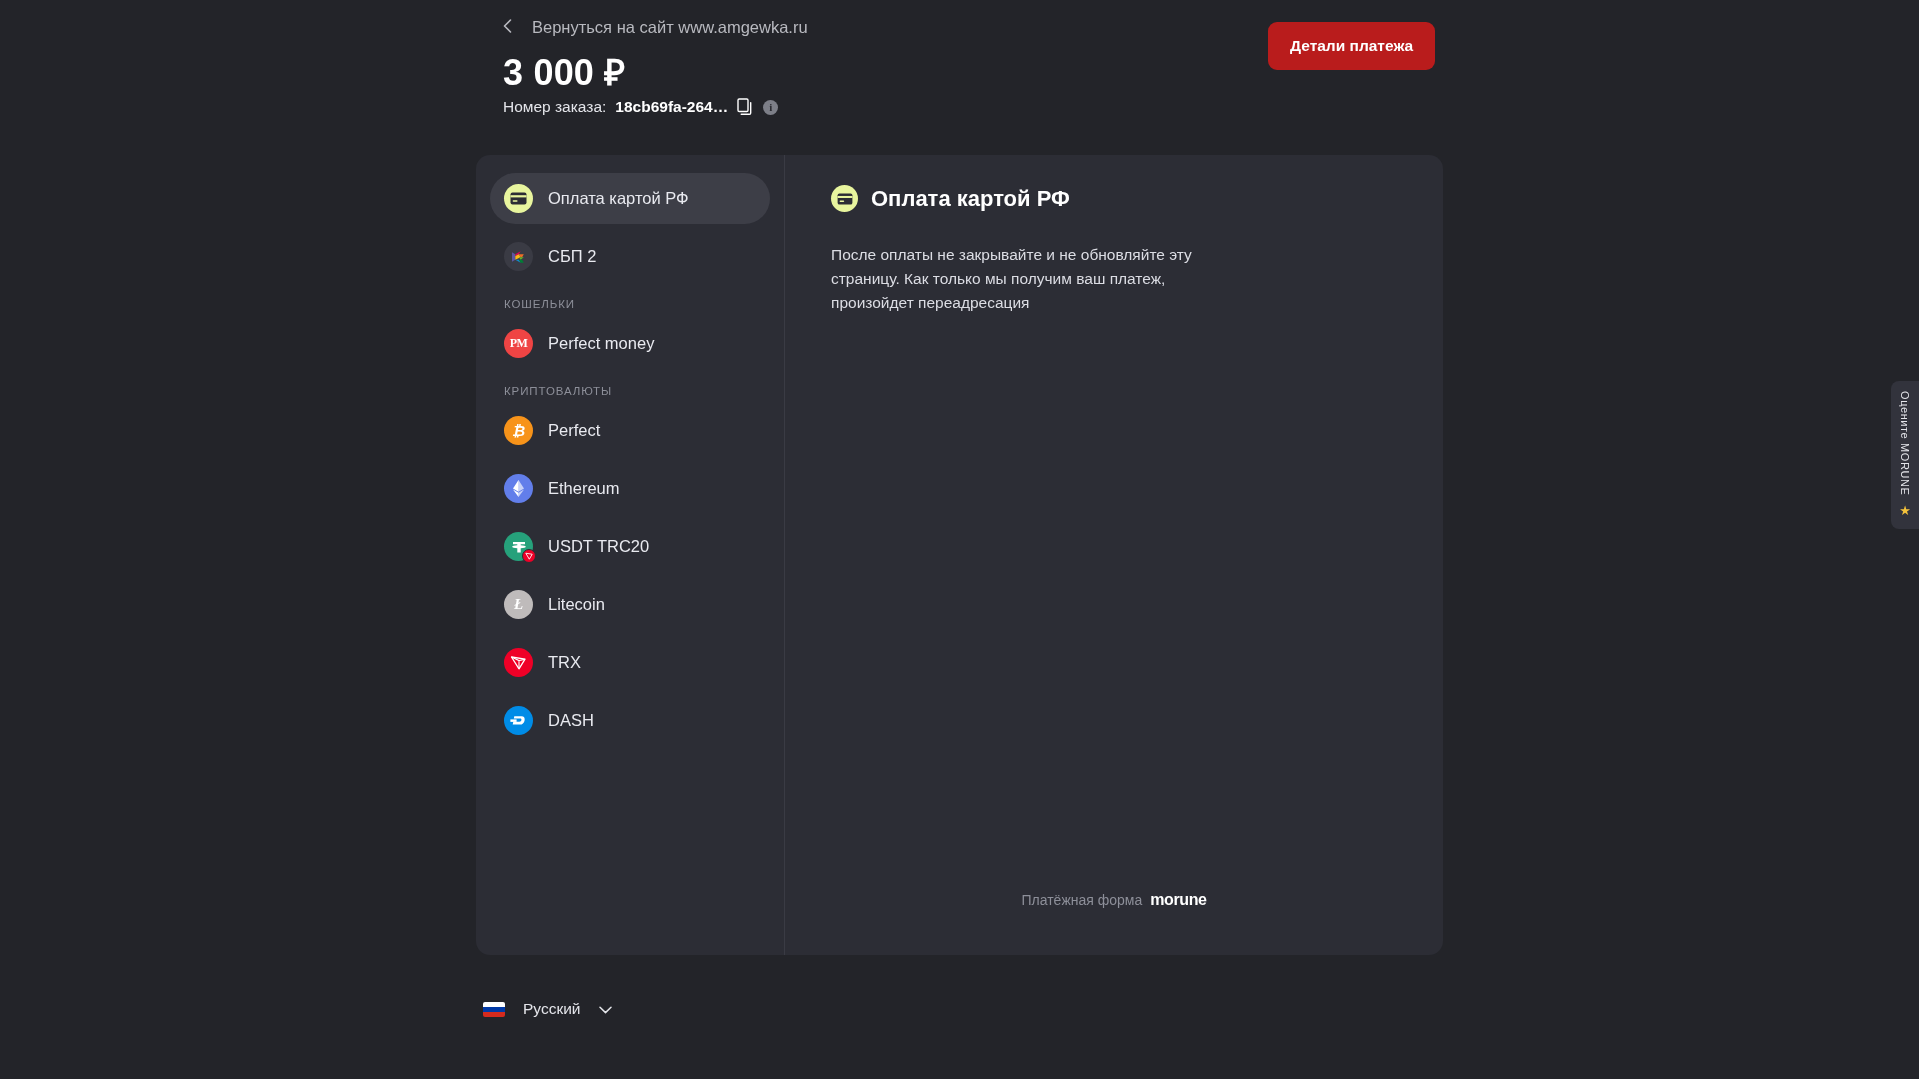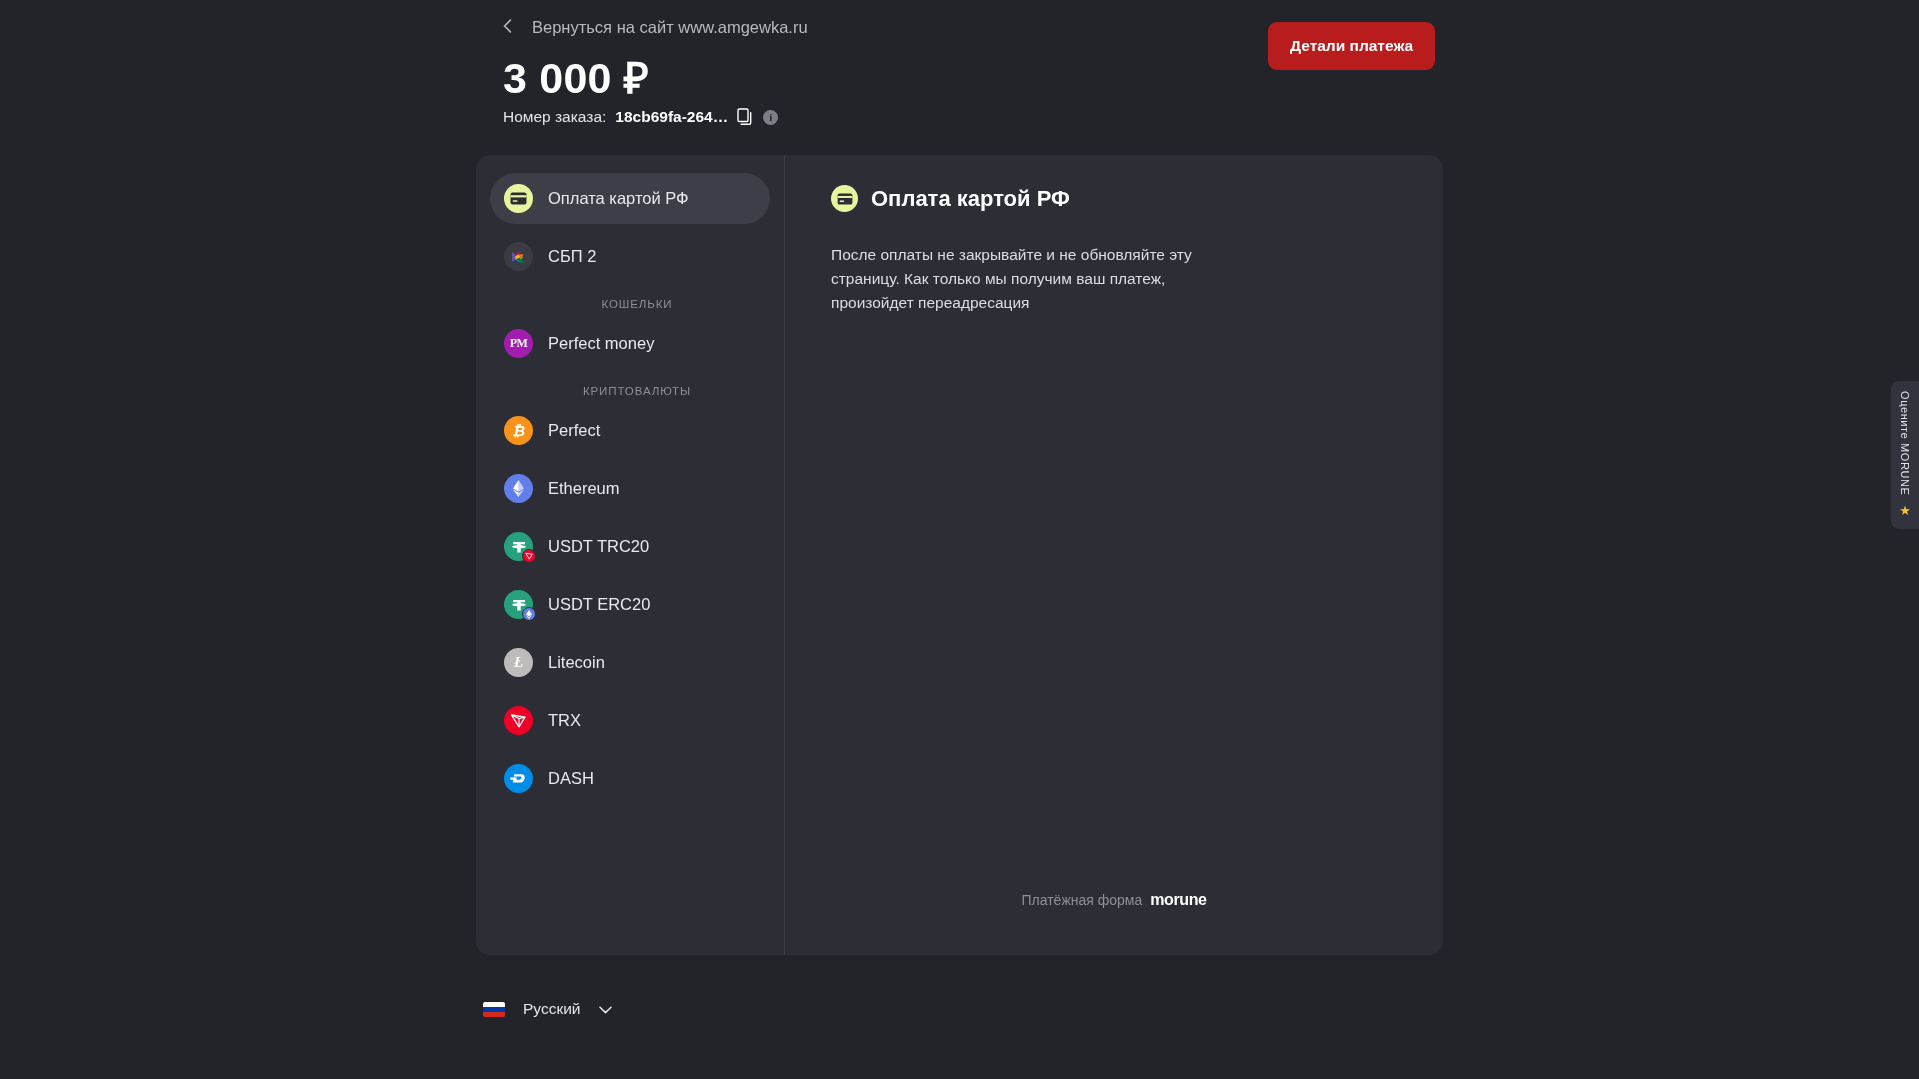--- a/index.html
+++ b/index.html
@@ -13,21 +13,21 @@
 
   
   .header { position: absolute; left: 503px; top: 18px; width: 920px; }
   .back-link {
     display: flex; align-items: center; gap: 20px;
     color: #b8b9bf; font-size: 16.5px; cursor: pointer; width: fit-content;
   }
   .back-chev { display: block; }
   .amount {
     margin-top: 10px;
-    font-size: 43px; font-weight: bold; color: #ffffff; letter-spacing: 0.2px;
+    font-size: 36px; font-weight: bold; color: #ffffff; letter-spacing: 0.2px;
   }
   .order-row {
     margin-top: 2px; display: flex; align-items: center; gap: 9px;
     font-size: 15.5px; color: #e4e5ea;
   }
   .order-label { color: #e4e5ea; }
   .order-id { font-weight: bold; color: #ffffff; }
   .icon-btn { cursor: pointer; display: flex; align-items: center; }
   .info-dot {
     width: 15px; height: 15px; border-radius: 50%;
@@ -55,21 +55,21 @@
   }
   .pm-item {
     display: flex; align-items: center; gap: 15px;
     padding: 11px 14px; border-radius: 26px; cursor: pointer;
     color: #e9eaf0; font-size: 16.5px; margin-bottom: 7px;
   }
   .pm-item.selected { background: #3d3e47; }
   .pm-label { white-space: nowrap; }
   .section-head {
     color: #8d8f99; font-size: 11.5px; letter-spacing: 0.9px;
-    margin: 16px 0 8px 14px; text-transform: uppercase; text-align: center;
+    margin: 16px 0 8px 14px; text-transform: uppercase;
   }
 
   
   .ic { width: 29px; height: 29px; border-radius: 50%; flex: 0 0 29px;
         display: flex; align-items: center; justify-content: center;
         position: relative; }
   .ic svg { display: block; }
   .ic-badge {
     position: absolute; right: -3px; bottom: -2px;
     width: 14px; height: 14px; border-radius: 50%;
@@ -181,21 +181,21 @@
             <path d="M5.3 11.8l5.3 3-1.7-3z" fill="#1487c9"></path>
             <path d="M8.9 11.8h3.2l1.7 3H10.6z" fill="#017f36"></path>
           </svg>
         </span>
         <span class="pm-label">СБП 2</span>
       </div>
 
       <div class="section-head">КОШЕЛЬКИ</div>
 
       <div class="pm-item">
-        <span class="ic" style="background:#a21caf">
+        <span class="ic" style="background:#ef4444">
           <span style="font-family:'Liberation Serif',serif;color:#fff;font-size:12px;font-weight:bold;letter-spacing:-0.5px;">PM</span>
         </span>
         <span class="pm-label">Perfect money</span>
       </div>
 
       <div class="section-head">КРИПТОВАЛЮТЫ</div>
 
       <div class="pm-item">
         <span class="ic" style="background:#f7931a">
           <span style="color:#fff;font-size:15px;font-weight:bold;font-style:italic;">₿</span>
@@ -222,34 +222,20 @@
           </svg>
           <span class="ic-badge" style="background:#ef0027">
             <svg width="8" height="8" viewBox="0 0 10 10">
                 <path d="M1 1.5l8 1.3-3.6 6.2z" fill="none" stroke="#fff" stroke-width="1.1" stroke-linejoin="round"></path>
               </svg>
           </span>
         </span>
         <span class="pm-label">USDT TRC20</span>
       </div>
 
-      <div class="pm-item">
-        <span class="ic" style="background:#26a17b">
-          <svg width="18" height="16" viewBox="0 0 18 16">
-            <path d="M3 3h12v2.2h-4.3v1.1c3 .15 5.2.75 5.2 1.45s-2.2 1.3-5.2 1.45v4.3H7.3V9.2C4.3 9.05 2.1 8.45 2.1 7.75s2.2-1.3 5.2-1.45V5.2H3z" fill="#fff"></path>
-          </svg>
-          <span class="ic-badge" style="background:#627eea">
-            <svg width="6" height="9" viewBox="0 0 6 9">
-                <path d="M3 0L0 4.5 3 6.2 6 4.5z" fill="#fff"></path>
-                <path d="M3 6.9L0 5.2 3 9l3-3.8z" fill="#fff"></path>
-              </svg>
-          </span>
-        </span>
-        <span class="pm-label">USDT ERC20</span>
-      </div>
 
       <div class="pm-item">
         <span class="ic" style="background:#bfbbbb">
           <span style="color:#fff;font-size:15px;font-weight:bold;font-style:italic;font-family:'Liberation Serif',serif;">Ł</span>
         </span>
         <span class="pm-label">Litecoin</span>
       </div>
 
       <div class="pm-item">
         <span class="ic" style="background:#ef0027">

